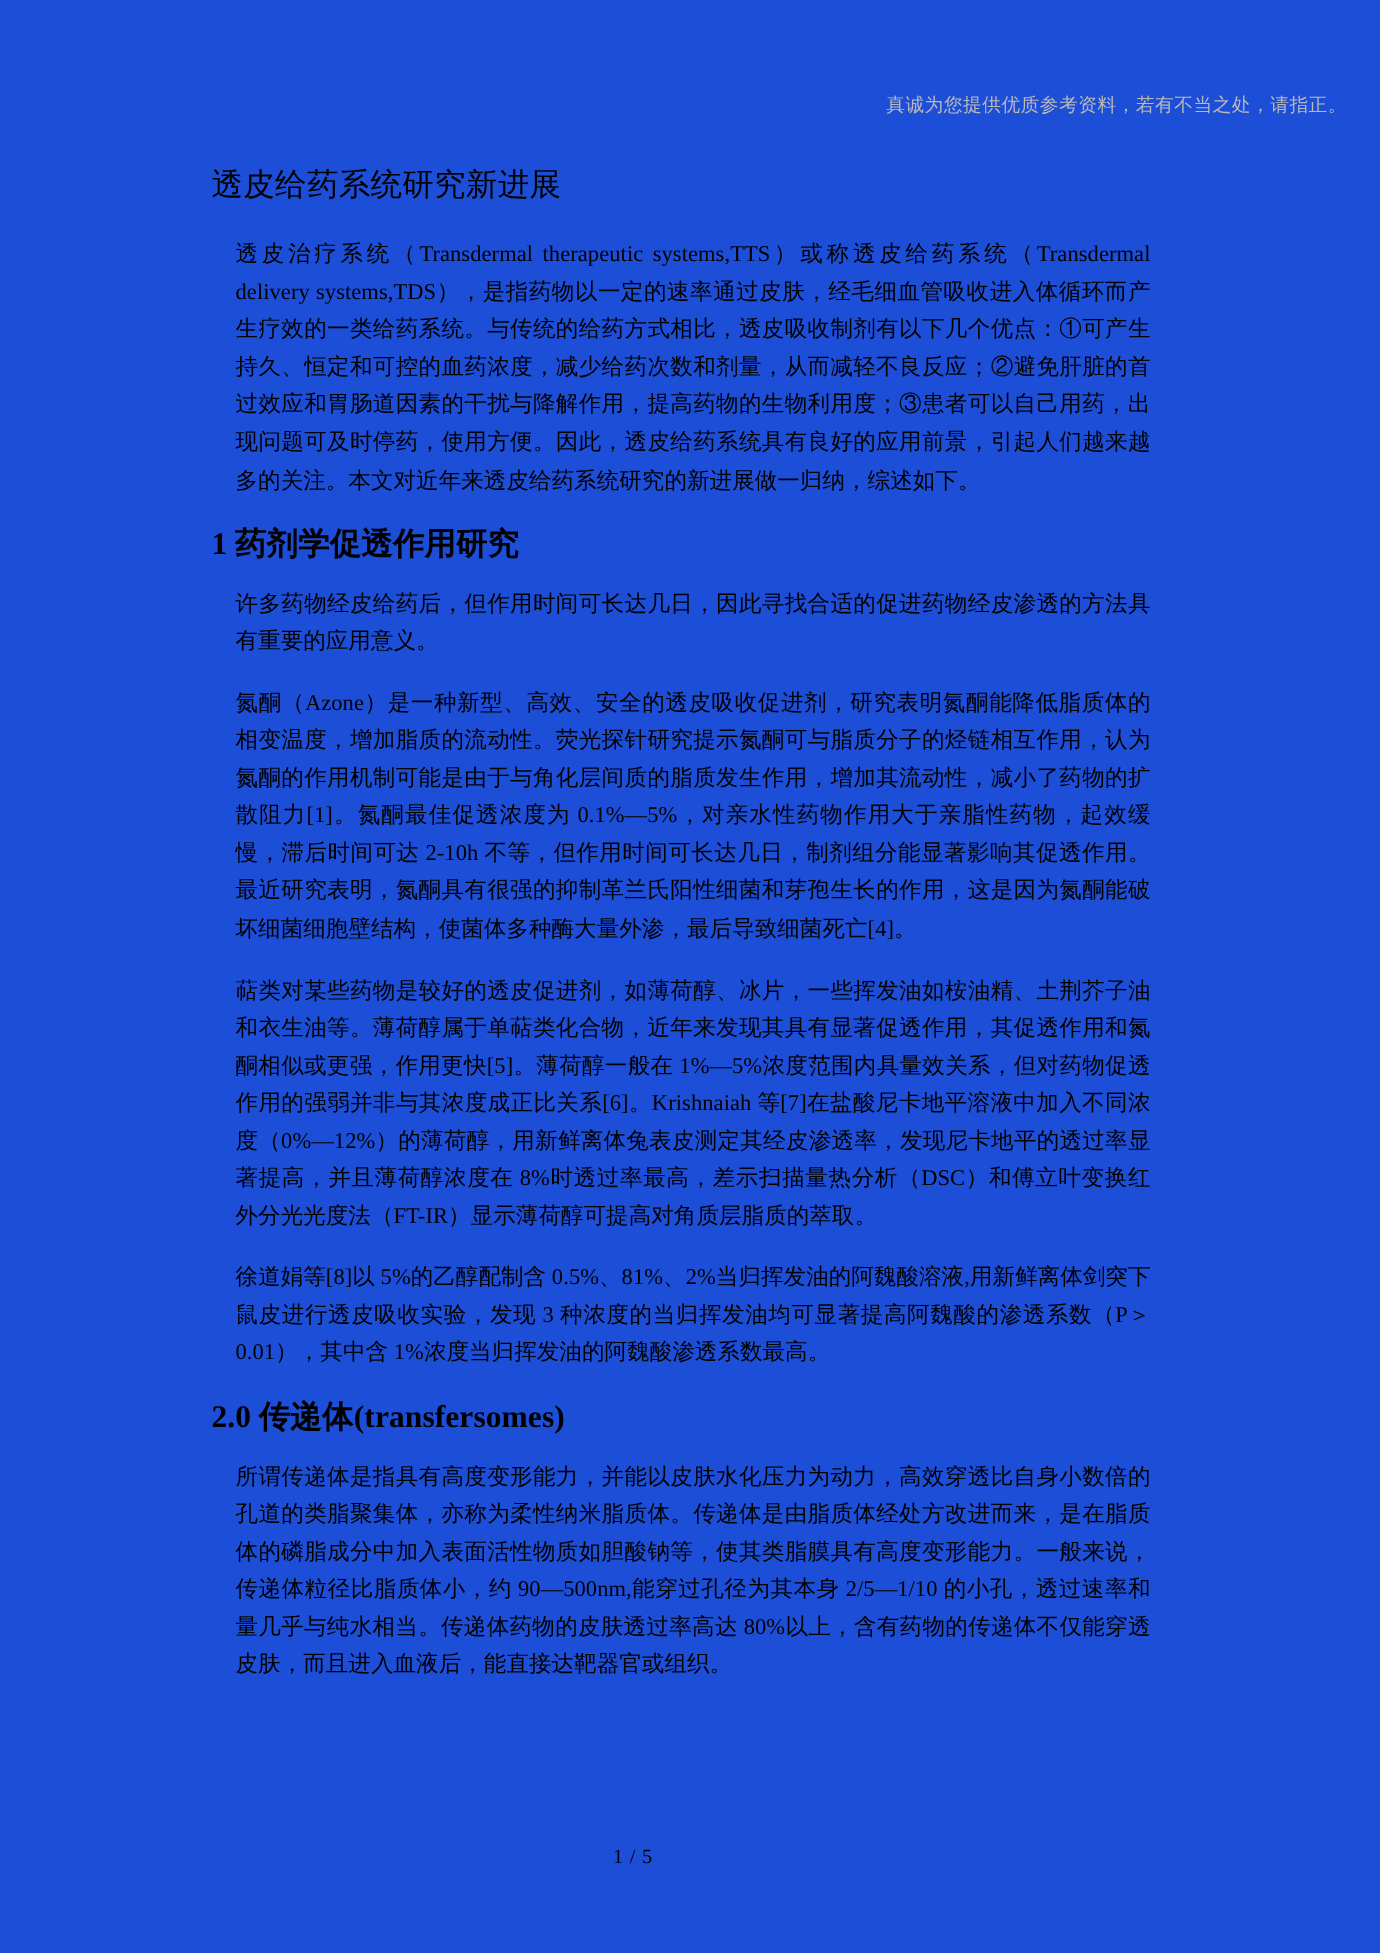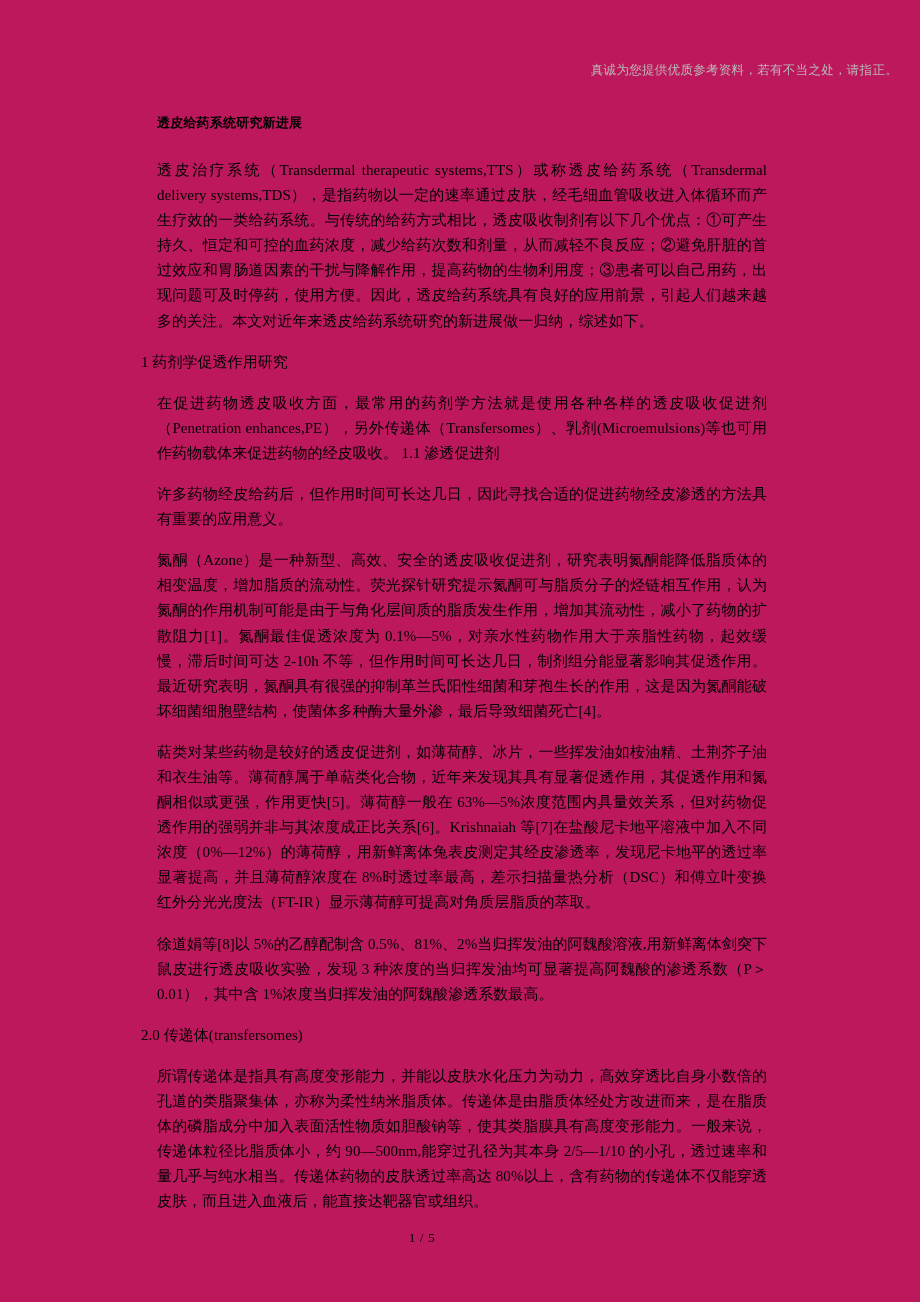--- a/index.html
+++ b/index.html
@@ -9,61 +9,61 @@
   }
   body {
     font-family: "Liberation Serif", "DejaVu Serif", serif;
     color: #000000;
   }
   .page {
     position: relative;
     width: 920px;
     height: 1302px;
     margin: 0 auto;
-    background: #be185d;
+    background: #1d4ed8;
     overflow: hidden;
     box-sizing: border-box;
   }
   .watermark {
     position: absolute;
     top: 62px;
     right: 22px;
     font-size: 12.5px;
     color: #b9b9b9;
     letter-spacing: 0.3px;
     white-space: nowrap;
     font-family: "Liberation Serif", "DejaVu Serif", serif;
   }
   .content {
     position: absolute;
     left: 141px;
     top: 112px;
     width: 642px;
   }
   .doc-title {
-    font-size: 13px;
+    font-size: 21px;
     line-height: 22px;
-    margin: 0 0 24px 16px;
-    font-weight: bold;
+    margin: 0 0 24px 0;
+    font-weight: normal;
     letter-spacing: 0.2px;
   }
   .para {
     font-size: 15px;
     line-height: 25.1px;
     margin: 16px;
     text-align: justify;
     text-justify: inter-ideograph;
     letter-spacing: 0.05px;
     word-break: break-word;
   }
   .heading {
-    font-size: 15px;
+    font-size: 21px;
     line-height: 25.1px;
     margin: 0;
-    font-weight: normal;
+    font-weight: bold;
     letter-spacing: 0.05px;
   }
   .footer {
     position: absolute;
     top: 1230px;
     left: 0;
     width: 844px;
     text-align: center;
     font-size: 13.5px;
     color: #000;
@@ -75,24 +75,23 @@
 
 <div class="page">
 
   <div class="watermark">真诚为您提供优质参考资料，若有不当之处，请指正。</div>
 
   <div class="content">
     <h1 class="doc-title">透皮给药系统研究新进展</h1>
     <div id="blocks">
         <p class="para">透皮治疗系统（Transdermal therapeutic systems,TTS）或称透皮给药系统（Transdermal delivery  systems,TDS），是指药物以一定的速率通过皮肤，经毛细血管吸收进入体循环而产生疗效的一类给药系统。与传统的给药方式相比，透皮吸收制剂有以下几个优点：①可产生持久、恒定和可控的血药浓度，减少给药次数和剂量，从而减轻不良反应；②避免肝脏的首过效应和胃肠道因素的干扰与降解作用，提高药物的生物利用度；③患者可以自己用药，出现问题可及时停药，使用方便。因此，透皮给药系统具有良好的应用前景，引起人们越来越多的关注。本文对近年来透皮给药系统研究的新进展做一归纳，综述如下。</p>
         <h2 class="heading">1 药剂学促透作用研究</h2>
-        <p class="para">在促进药物透皮吸收方面，最常用的药剂学方法就是使用各种各样的透皮吸收促进剂（Penetration enhances,PE），另外传递体（Transfersomes）、乳剂(Microemulsions)等也可用作药物载体来促进药物的经皮吸收。 1.1 渗透促进剂</p>
         <p class="para">许多药物经皮给药后，但作用时间可长达几日，因此寻找合适的促进药物经皮渗透的方法具有重要的应用意义。</p>
         <p class="para">氮酮（Azone）是一种新型、高效、安全的透皮吸收促进剂，研究表明氮酮能降低脂质体的相变温度，增加脂质的流动性。荧光探针研究提示氮酮可与脂质分子的烃链相互作用，认为氮酮的作用机制可能是由于与角化层间质的脂质发生作用，增加其流动性，减小了药物的扩散阻力[1]。氮酮最佳促透浓度为 0.1%—5%，对亲水性药物作用大于亲脂性药物，起效缓慢，滞后时间可达 2-10h 不等，但作用时间可长达几日，制剂组分能显著影响其促透作用。最近研究表明，氮酮具有很强的抑制革兰氏阳性细菌和芽孢生长的作用，这是因为氮酮能破坏细菌细胞壁结构，使菌体多种酶大量外渗，最后导致细菌死亡[4]。</p>
-        <p class="para">萜类对某些药物是较好的透皮促进剂，如薄荷醇、冰片，一些挥发油如桉油精、土荆芥子油和衣生油等。薄荷醇属于单萜类化合物，近年来发现其具有显著促透作用，其促透作用和氮酮相似或更强，作用更快[5]。薄荷醇一般在 63%—5%浓度范围内具量效关系，但对药物促透作用的强弱并非与其浓度成正比关系[6]。Krishnaiah 等[7]在盐酸尼卡地平溶液中加入不同浓度（0%—12%）的薄荷醇，用新鲜离体兔表皮测定其经皮渗透率，发现尼卡地平的透过率显著提高，并且薄荷醇浓度在 8%时透过率最高，差示扫描量热分析（DSC）和傅立叶变换红外分光光度法（FT-IR）显示薄荷醇可提高对角质层脂质的萃取。</p>
+        <p class="para">萜类对某些药物是较好的透皮促进剂，如薄荷醇、冰片，一些挥发油如桉油精、土荆芥子油和衣生油等。薄荷醇属于单萜类化合物，近年来发现其具有显著促透作用，其促透作用和氮酮相似或更强，作用更快[5]。薄荷醇一般在 1%—5%浓度范围内具量效关系，但对药物促透作用的强弱并非与其浓度成正比关系[6]。Krishnaiah 等[7]在盐酸尼卡地平溶液中加入不同浓度（0%—12%）的薄荷醇，用新鲜离体兔表皮测定其经皮渗透率，发现尼卡地平的透过率显著提高，并且薄荷醇浓度在 8%时透过率最高，差示扫描量热分析（DSC）和傅立叶变换红外分光光度法（FT-IR）显示薄荷醇可提高对角质层脂质的萃取。</p>
         <p class="para">徐道娟等[8]以 5%的乙醇配制含 0.5%、81%、2%当归挥发油的阿魏酸溶液,用新鲜离体剑突下鼠皮进行透皮吸收实验，发现 3 种浓度的当归挥发油均可显著提高阿魏酸的渗透系数（P＞0.01），其中含 1%浓度当归挥发油的阿魏酸渗透系数最高。</p>
         <h2 class="heading">2.0 传递体(transfersomes)</h2>
         <p class="para">所谓传递体是指具有高度变形能力，并能以皮肤水化压力为动力，高效穿透比自身小数倍的孔道的类脂聚集体，亦称为柔性纳米脂质体。传递体是由脂质体经处方改进而来，是在脂质体的磷脂成分中加入表面活性物质如胆酸钠等，使其类脂膜具有高度变形能力。一般来说，传递体粒径比脂质体小，约 90—500nm,能穿过孔径为其本身 2/5—1/10 的小孔，透过速率和量几乎与纯水相当。传递体药物的皮肤透过率高达 80%以上，含有药物的传递体不仅能穿透皮肤，而且进入血液后，能直接达靶器官或组织。</p>
       </div>
   </div>
 
   <div class="footer">1 / 5</div>
 
 </div>
 

